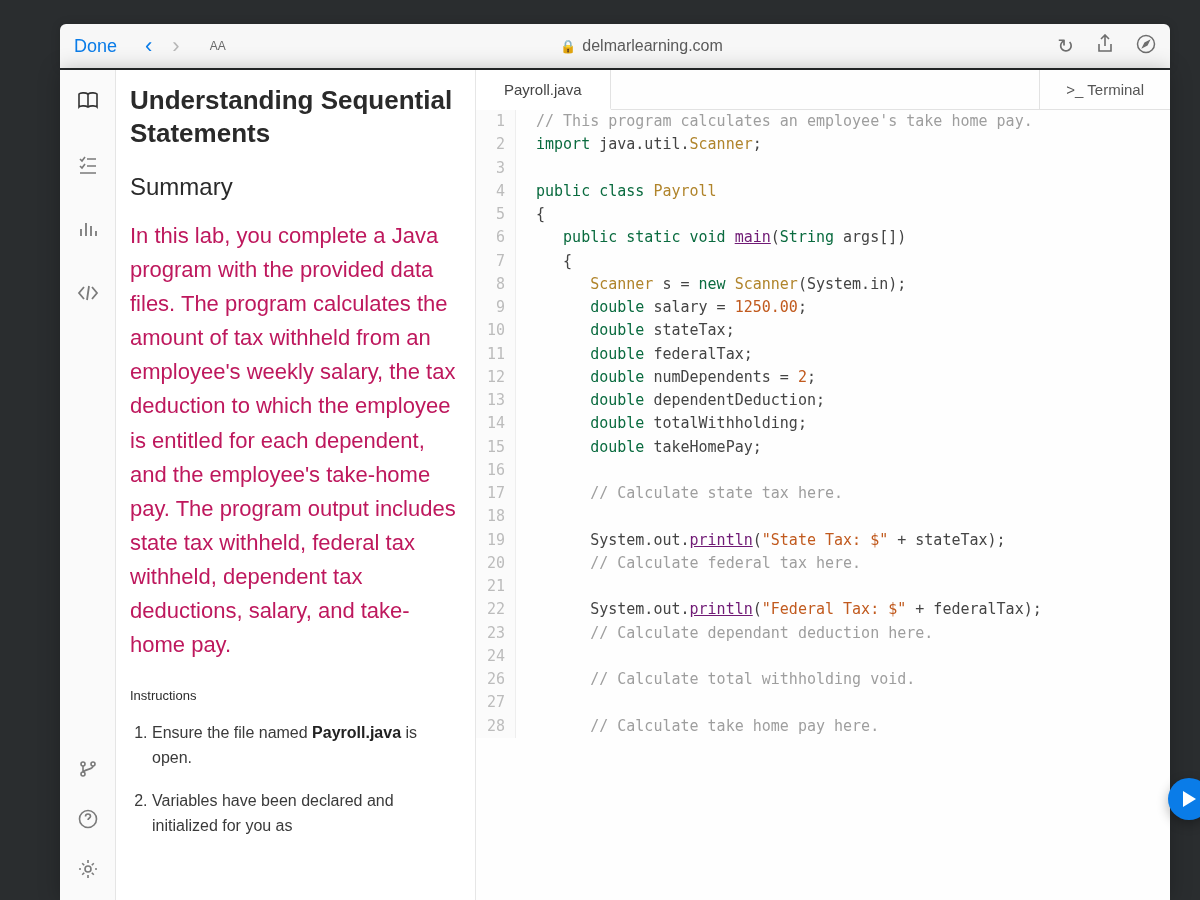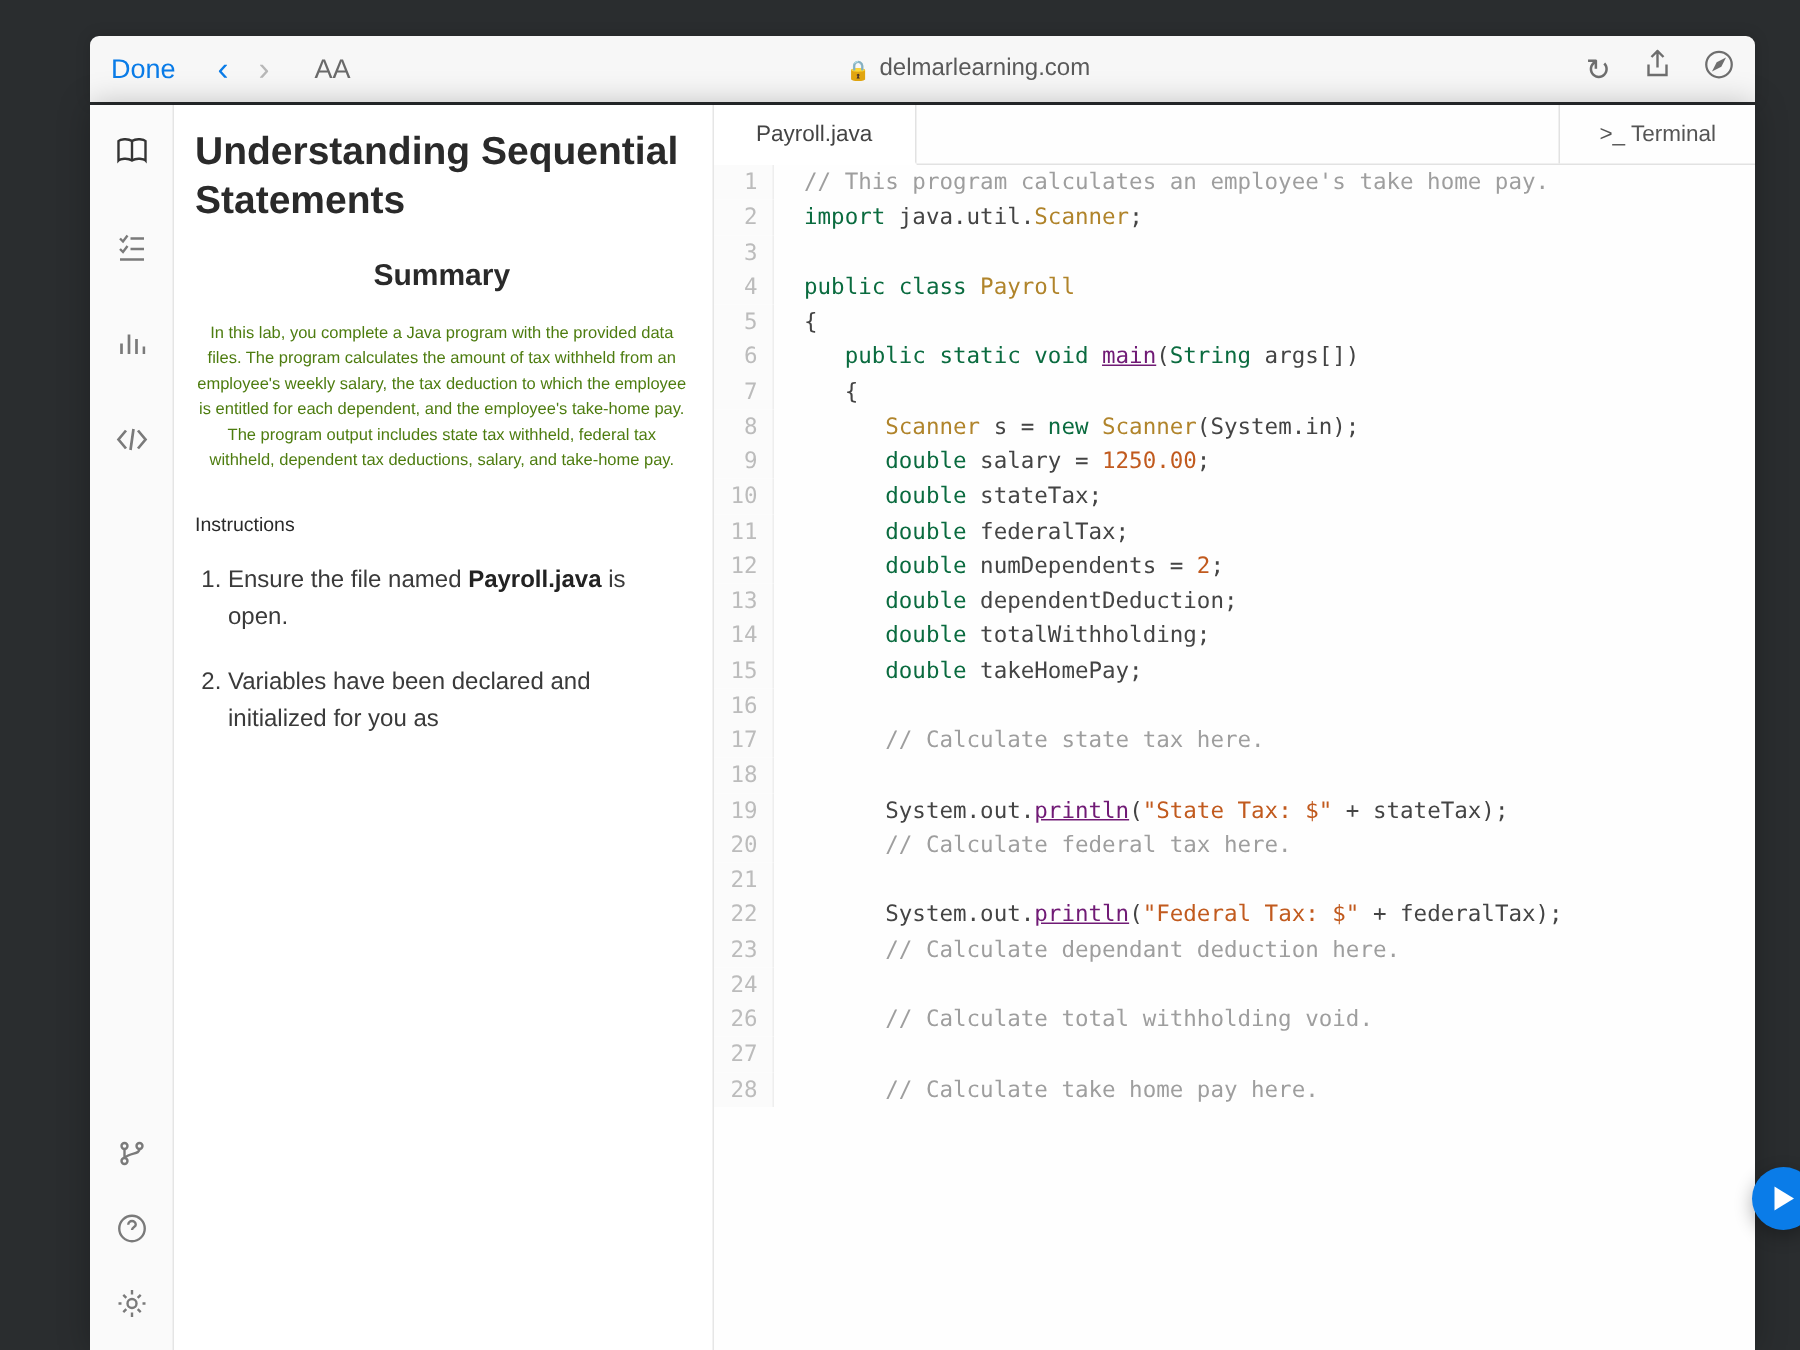--- a/index.html
+++ b/index.html
@@ -18,21 +18,21 @@
     background: #f7f7f7;
     border-radius: 6px 6px 0 0;
     display: flex;
     align-items: center;
     padding: 0 14px;
     box-shadow: 0 0 10px rgba(0,0,0,0.15);
   }
   .done-btn { color: #0a7ce8; font-size: 18px; margin-right: 18px; }
   .chev { color: #0a7ce8; font-size: 22px; padding: 0 10px; }
   .chev.disabled { color: #b8b8b8; }
-  .aa { color: #6a6a6a; font-size: 18px; font-weight: 500; margin-left: 20px; }
+  .aa { color: #6a6a6a; font-size: 12px; font-weight: 500; margin-left: 20px; }
   .url-area { flex: 1; display: flex; justify-content: center; align-items: center; gap: 6px; color: #5a5a5a; font-size: 16px; }
   .lock-icon { font-size: 13px; color: #7a7a7a; }
   .bar-right { display: flex; gap: 22px; align-items: center; color: #6e6e6e; font-size: 20px; }
   .app {
     position: absolute;
     top: 70px; left: 60px; right: 30px; bottom: 0;
     background: #fff;
     display: flex;
     box-shadow: 0 0 20px rgba(0,0,0,0.25);
     overflow: hidden;
@@ -51,22 +51,22 @@
   .rail-item.active { color: #333; }
   .rail-bottom { margin-top: auto; margin-bottom: 14px; display:flex; flex-direction:column; gap: 16px; align-items:center; }
   .sidebar {
     width: 360px;
     border-right: 1px solid #e6e6e6;
     padding: 14px 16px 14px 14px;
     overflow: hidden;
     color: #2a2a2a;
   }
   .lesson-title { font-size: 26px; font-weight: 600; line-height: 1.25; margin-bottom: 24px; }
-  .summary-h { font-size: 20px; font-weight: 700; margin-bottom: 18px; text-align: center; }
-  .summary-p { font-size: 11px; color: #4d7c0f; line-height: 1.55; margin-bottom: 26px; text-align: center; }
+  .summary-h { font-size: 24px; font-weight: 400; margin-bottom: 18px; }
+  .summary-p { font-size: 22px; color: #be185d; line-height: 1.55; margin-bottom: 26px; }
   .instr-h { font-size: 13px; font-weight: 500; margin-bottom: 18px; }
   .instr-ol { padding-left: 22px; }
   .instr-ol li { font-size: 16px; color: #3a3a3a; line-height: 1.55; margin-bottom: 18px; }
   .instr-ol strong { font-weight: 600; color: #222; }
   .editor-area { flex: 1; display:flex; flex-direction: column; background: #fefefe; }
   .tabs { display:flex; height: 40px; border-bottom: 1px solid #e2e2e2; }
   .tab { padding: 0 28px; display:flex; align-items:center; font-size: 15px; color: #444; border-right:1px solid #e2e2e2; background:#f4f4f4; }
   .tab.active { background:#fff; border-bottom: 2px solid #fff; margin-bottom:-1px; }
   .term-tab { margin-left:auto; padding: 0 26px; display:flex; align-items:center; gap:8px; font-size:15px; color:#555; border-left:1px solid #e2e2e2;text-align:center; }
   .code { flex:1; overflow:auto; font-family: "SF Mono", Menlo, Consolas, monospace; font-size: 15px; line-height: 1.55; }

